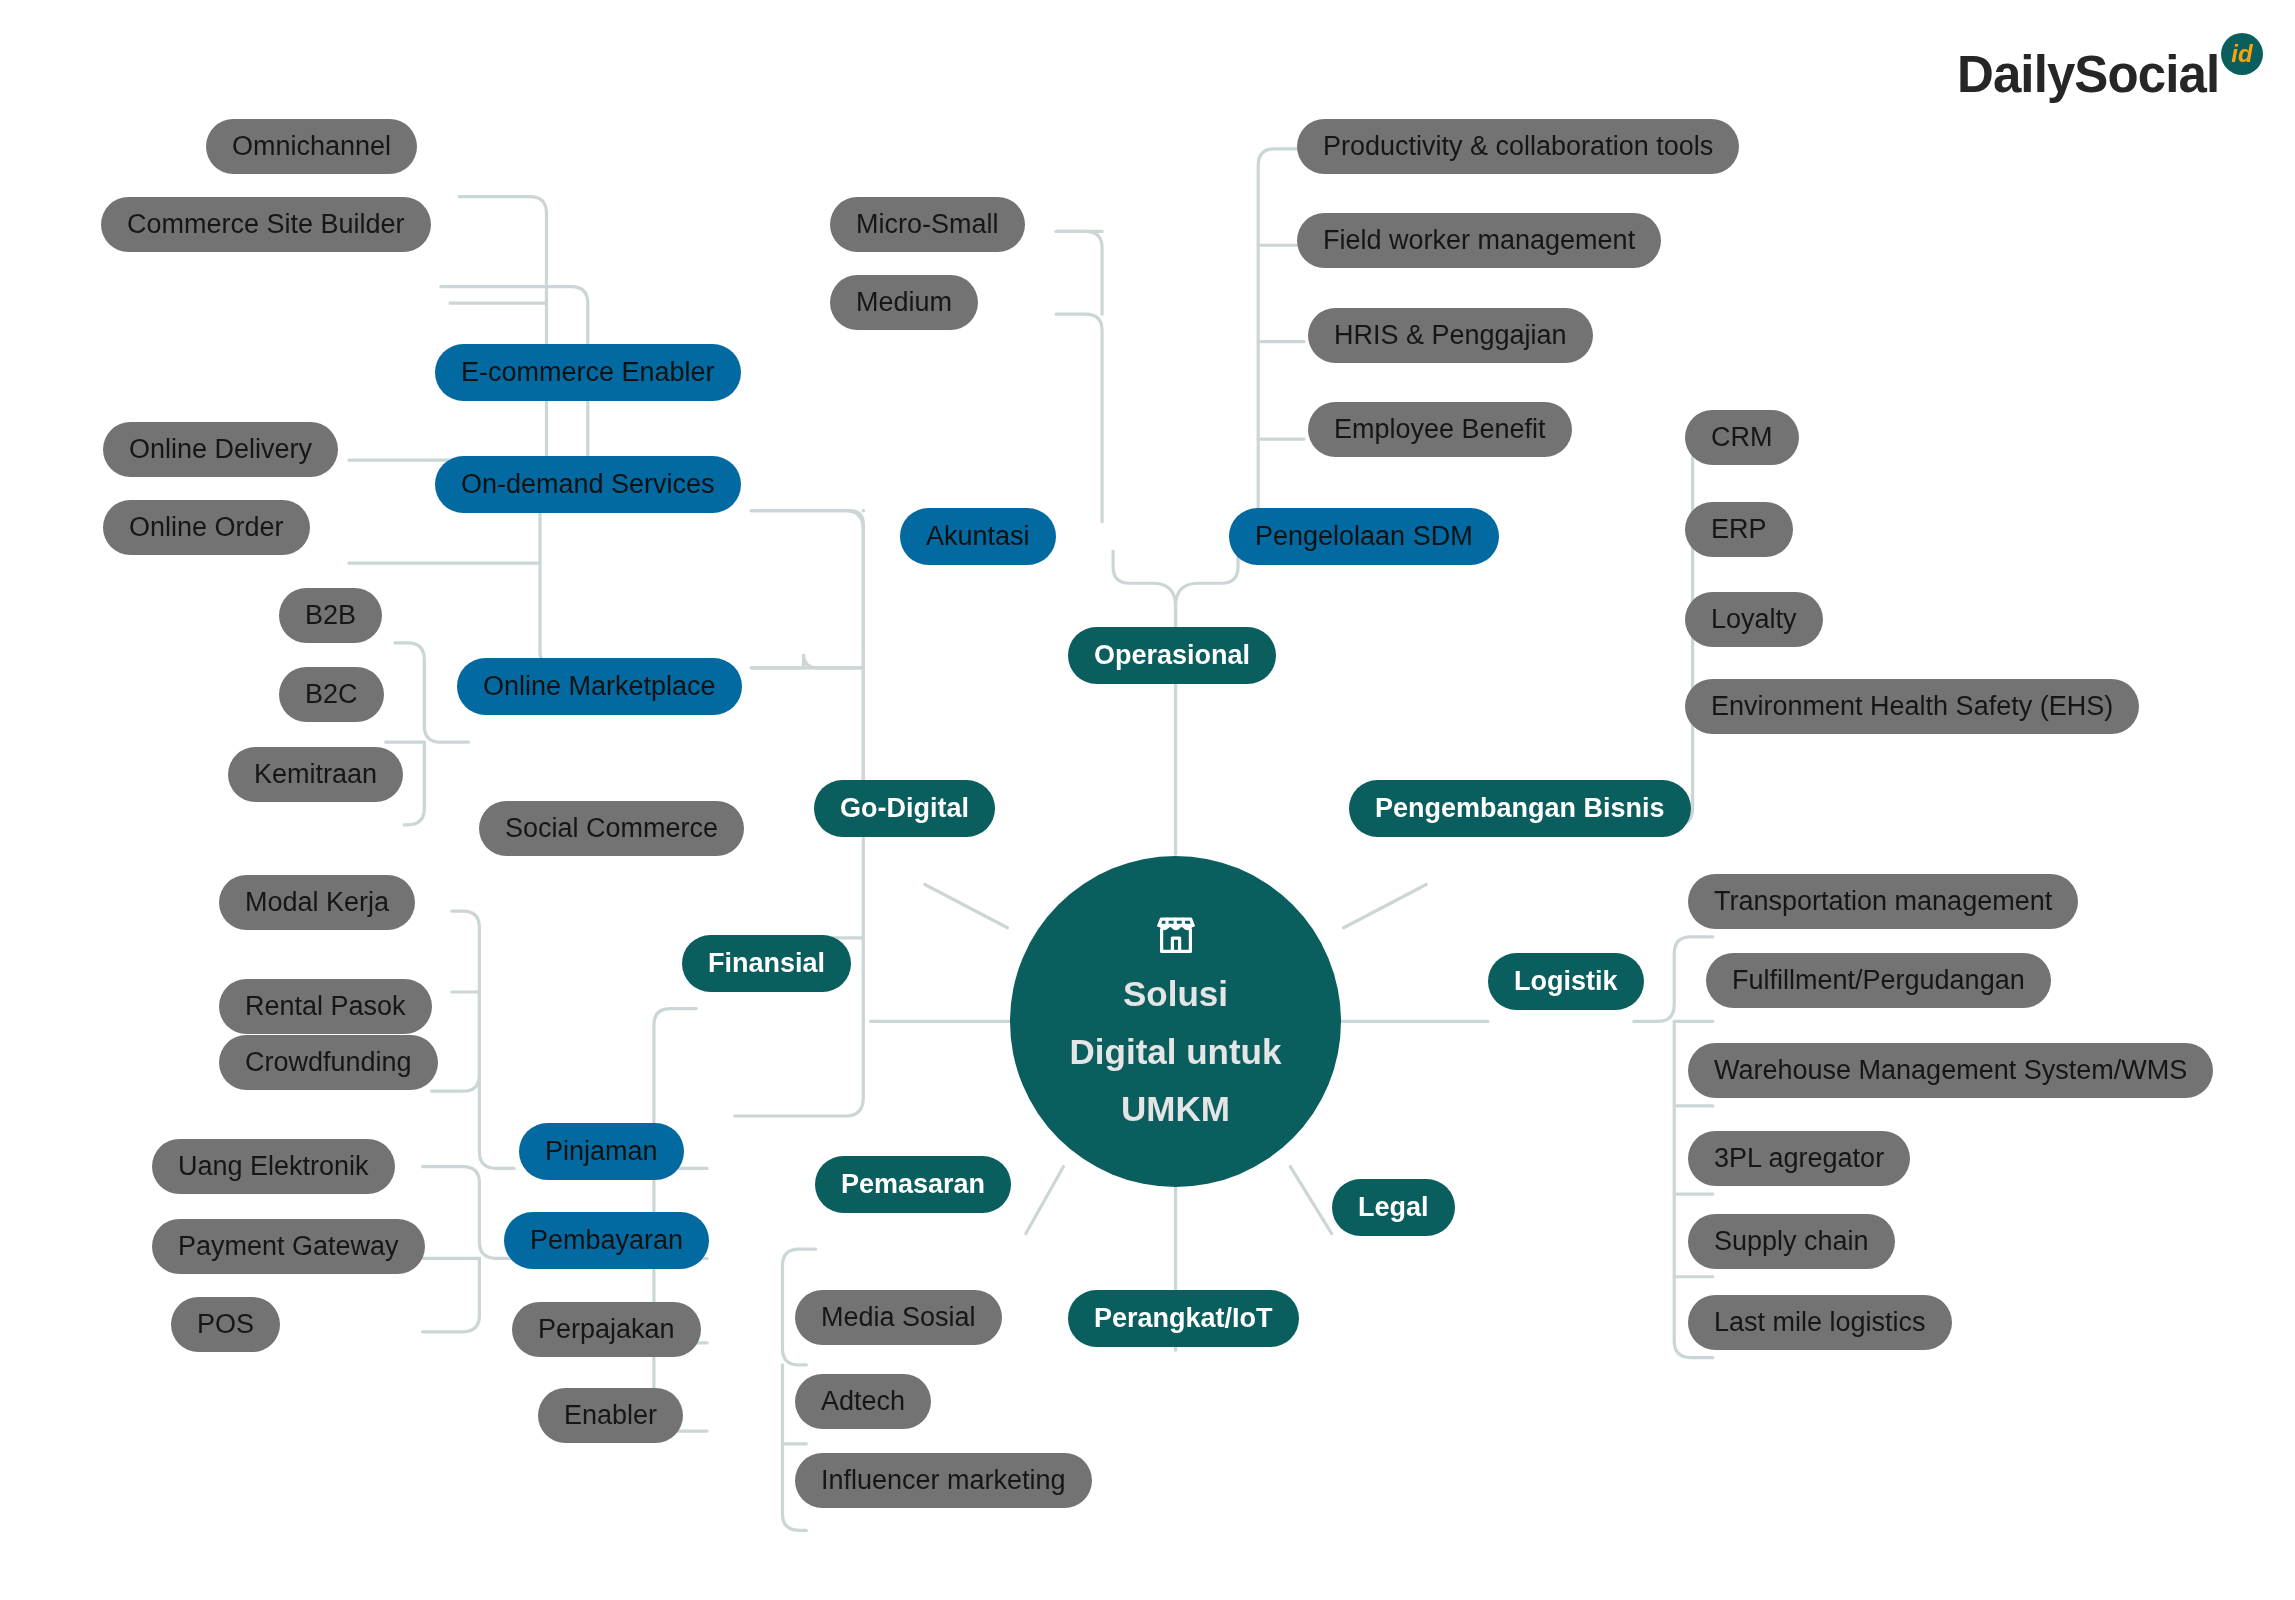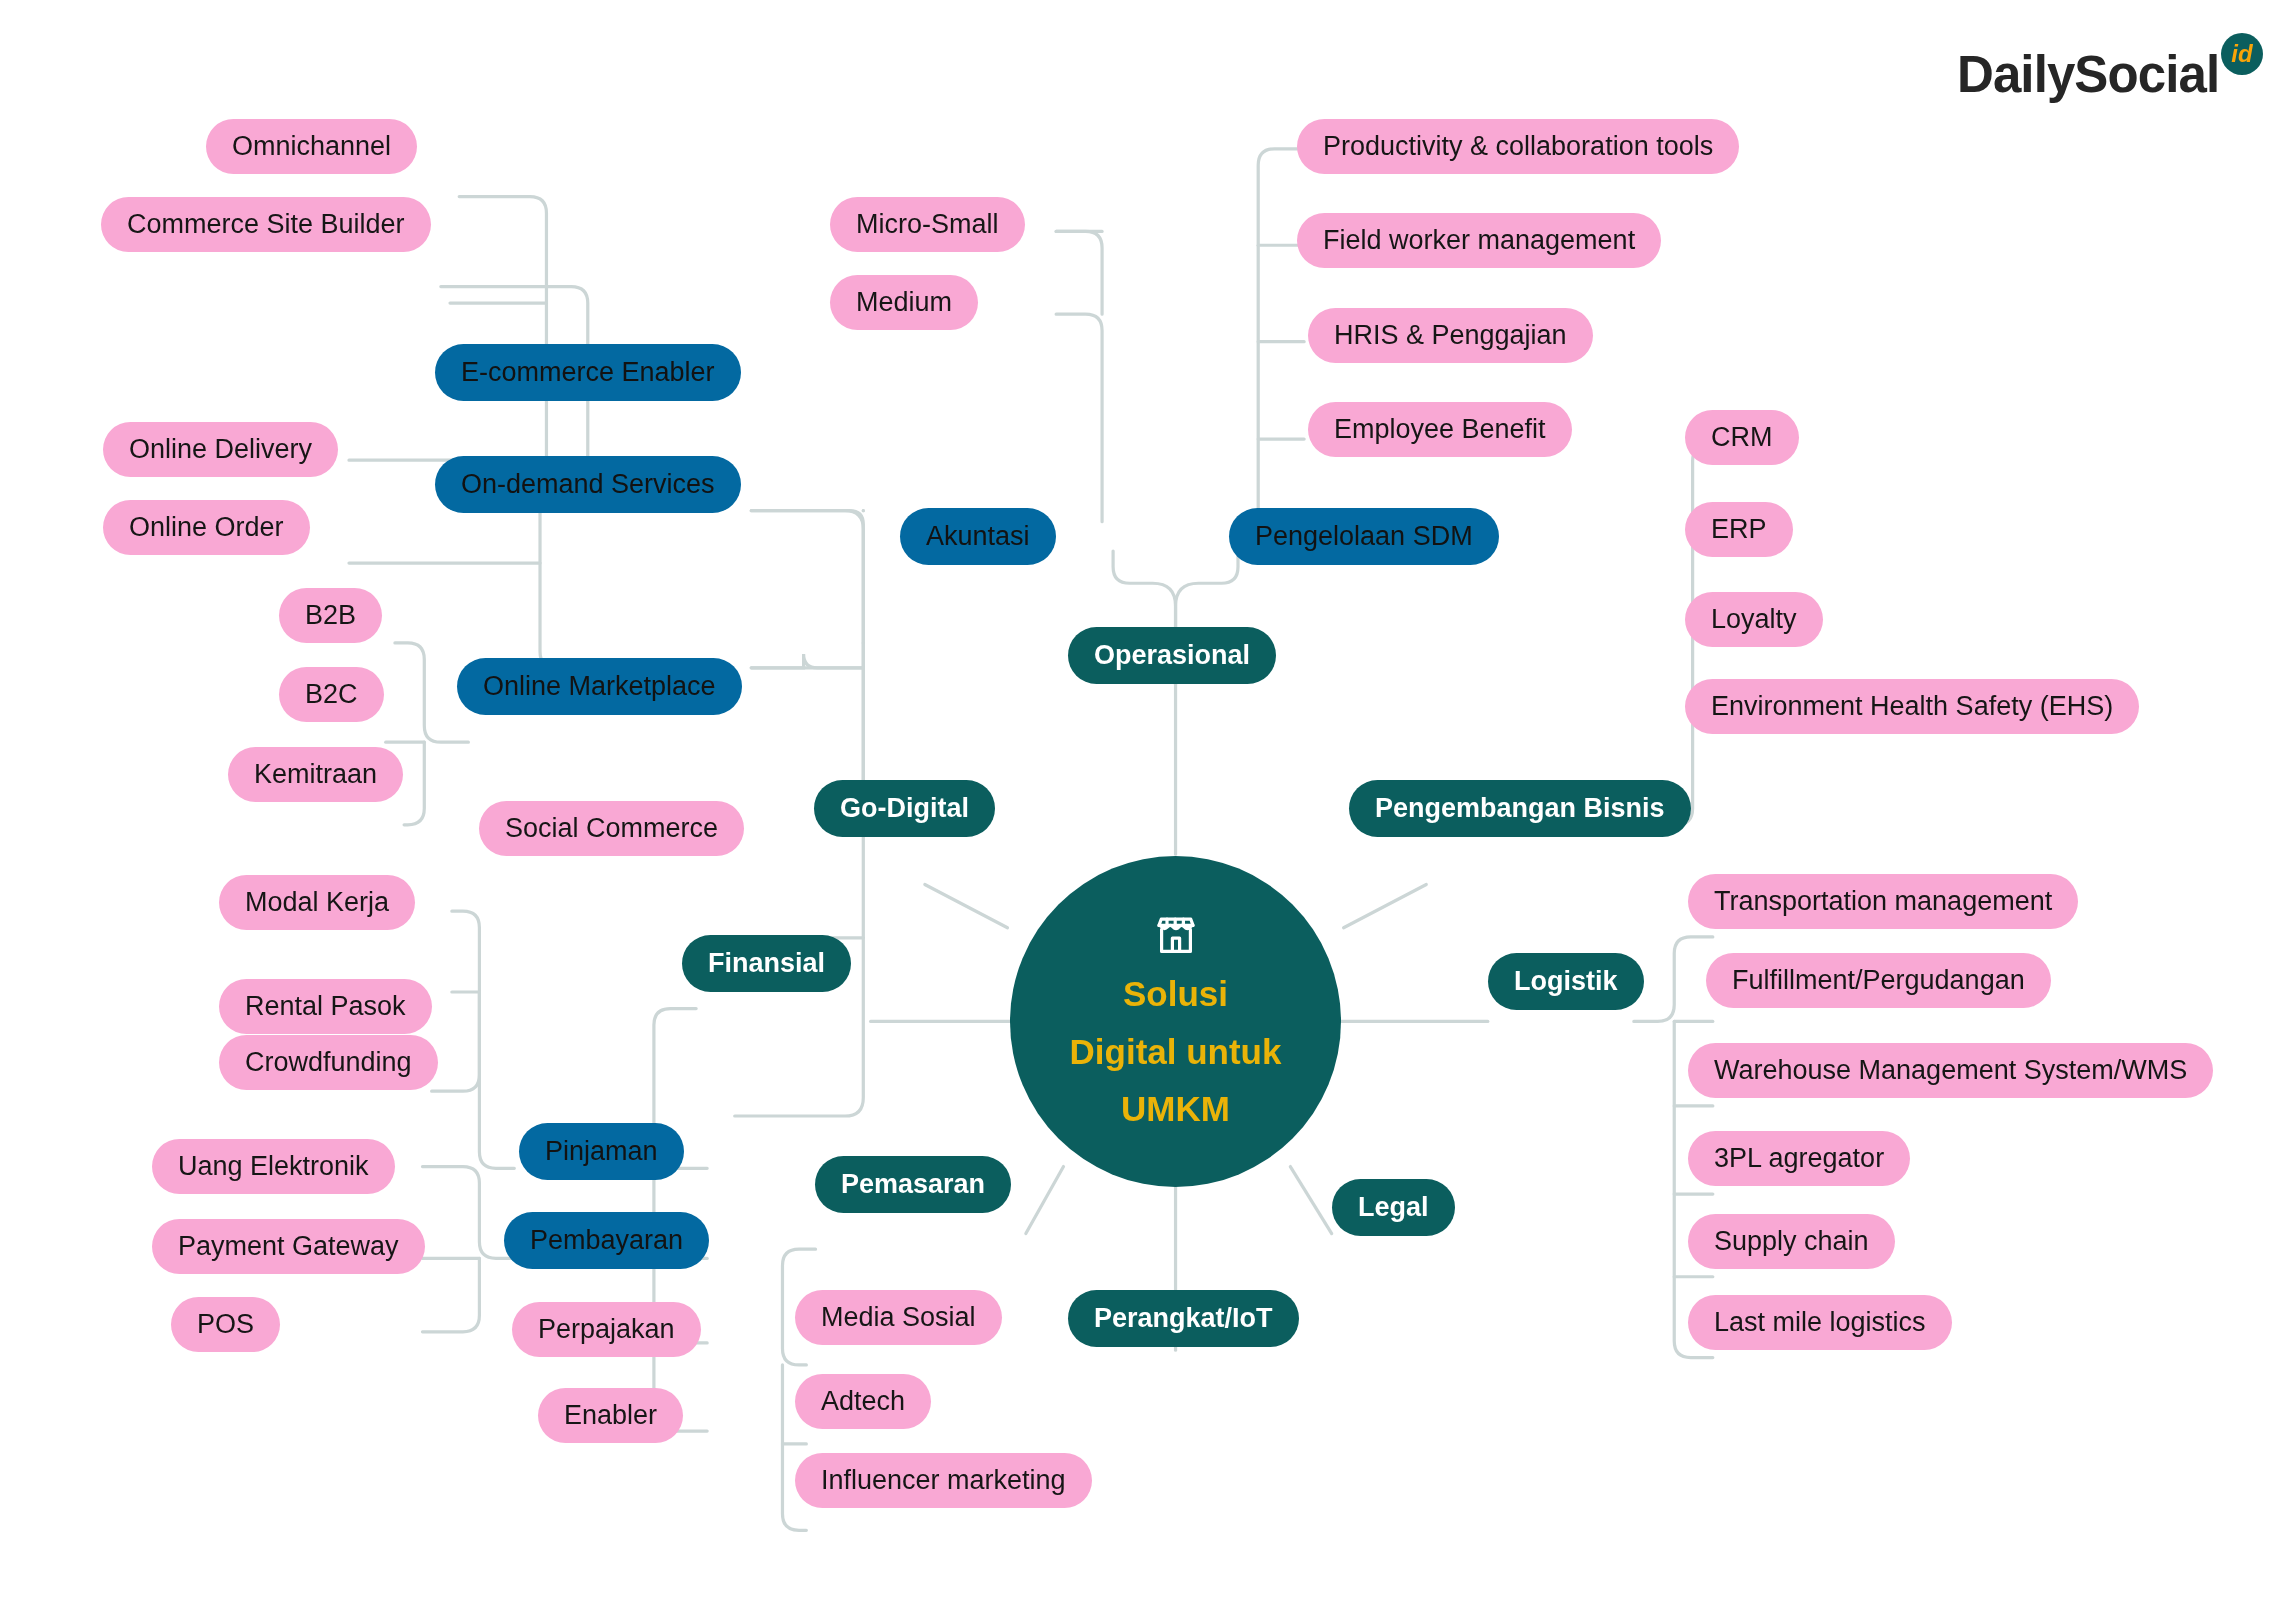--- a/index.html
+++ b/index.html
@@ -15,21 +15,21 @@
 
   .node {
     position:absolute;
     display:flex; align-items:center; justify-content:center;
     border-radius:917px;
     white-space:nowrap;
     text-align:center;
     line-height:1;
   }
   .leaf {
-    background:#f9a8d4;
+    background:#737373;
     color:#161616;
     font-size:27px;
     height:55px;
     padding:16px 26px;
     font-weight:400;
   }
   .sub {
     background:#0369a1;
     color:#121212;
     font-size:27px;
@@ -50,21 +50,21 @@
     position:absolute;
     left:1010px; top:856px;
     width:331px; height:331px;
     border-radius:50%;
     background:#0b5e5e;
     display:flex; flex-direction:column;
     align-items:center; justify-content:center;
     gap:13px;
   }
   #center-node .ctext {
-    color:#eab308; font-size:35px; font-weight:bold;
+    color:#e5e5e5; font-size:35px; font-weight:bold;
     line-height:1.28; text-align:center;
   }
   #store-icon { width:48px; height:48px; display:block; }
 
   #logo {
     position:absolute; right:33px; top:49px;
     display:flex; align-items:flex-start;
   }
   #logo .word {
     font-size:51px; font-weight:bold; color:#262626;

